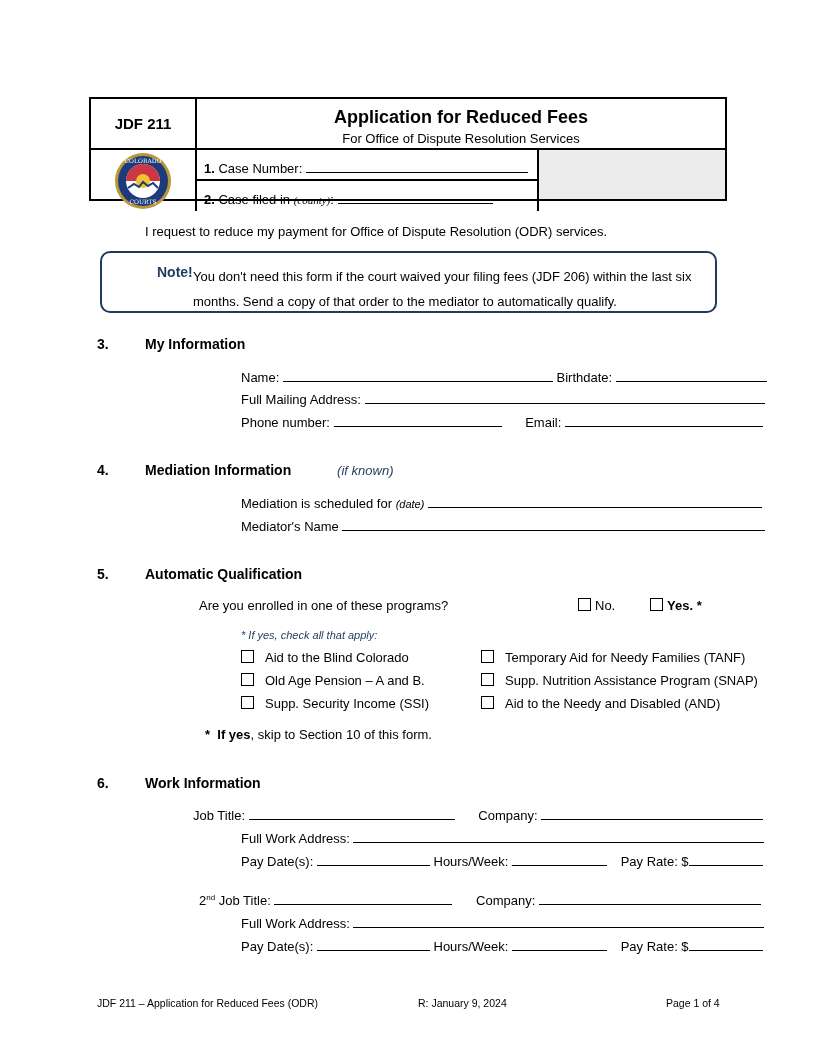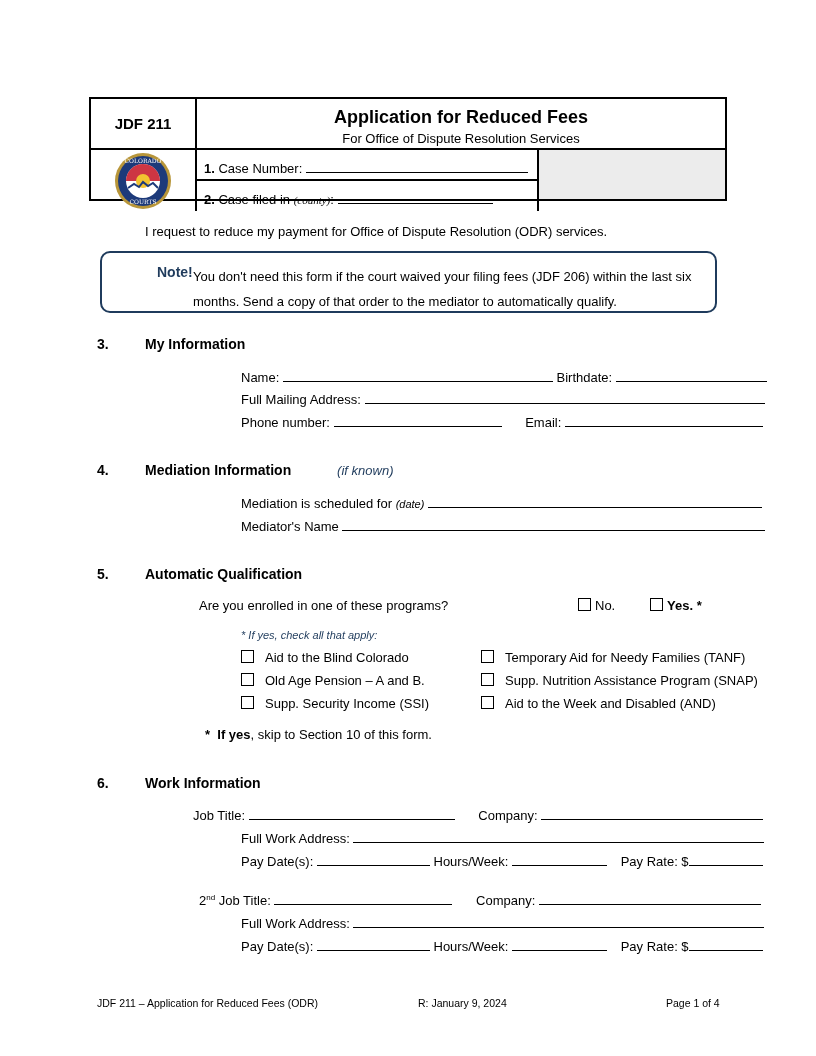--- a/index.html
+++ b/index.html
@@ -109,21 +109,21 @@
 <div class="row" style="left:602px;top:598px;">
   <span class="cb" style="margin-right:4px;"></span><b>Yes.</b><b> *</b>
 </div>
 <div class="row blue-it" style="left:193px;top:629px;font-size:11px;">* If yes, check all that apply:</div>
 
 <div class="row" style="left:193px;top:650px;"><span class="cb" style="margin-right:11px;"></span><span>Aid to the Blind Colorado</span></div>
 <div class="row" style="left:193px;top:673px;"><span class="cb" style="margin-right:11px;"></span><span>Old Age Pension – A and B.</span></div>
 <div class="row" style="left:193px;top:696px;"><span class="cb" style="margin-right:11px;"></span><span>Supp. Security Income (SSI)</span></div>
 <div class="row" style="left:433px;top:650px;"><span class="cb" style="margin-right:11px;"></span><span>Temporary Aid for Needy Families (TANF)</span></div>
 <div class="row" style="left:433px;top:673px;"><span class="cb" style="margin-right:11px;"></span><span>Supp. Nutrition Assistance Program (SNAP)</span></div>
-<div class="row" style="left:433px;top:696px;"><span class="cb" style="margin-right:11px;"></span><span>Aid to the Week and Disabled (AND)</span></div>
+<div class="row" style="left:433px;top:696px;"><span class="cb" style="margin-right:11px;"></span><span>Aid to the Needy and Disabled (AND)</span></div>
 
 <div class="row" style="left:157px;top:727px;">
   <b>*</b>&nbsp;
   <b>If yes</b><span>, skip to Section 10 of this form.</span>
 </div>
 
 <div class="num" style="top:775px;">6.</div>
 <div class="sec" style="top:775px;">Work Information</div>
 
 <div class="row" style="left:145px;top:807px;">

